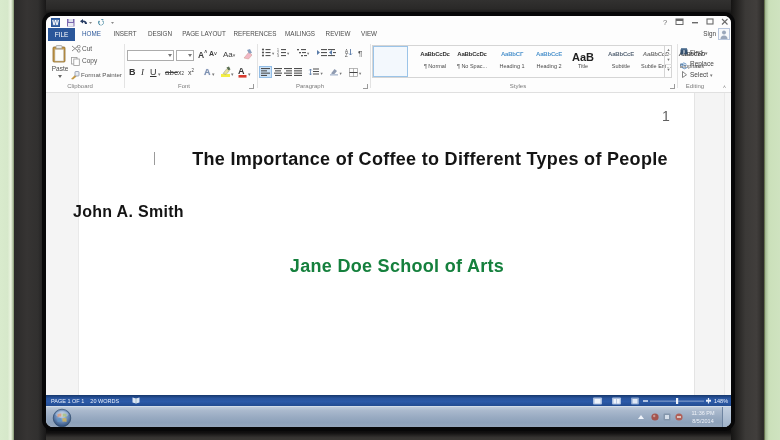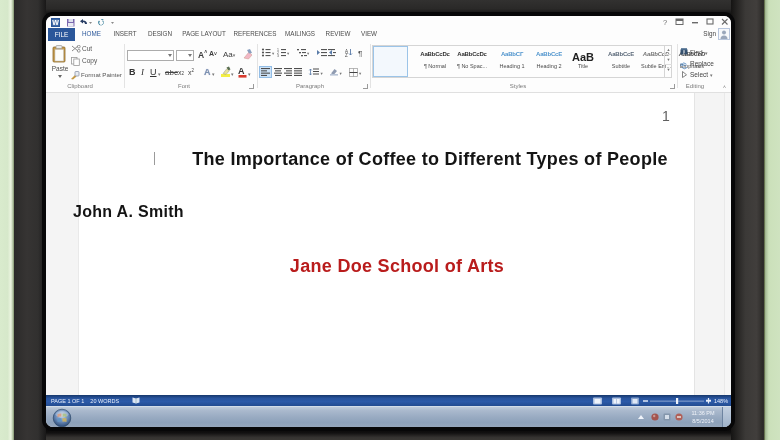--- a/index.html
+++ b/index.html
@@ -318,21 +318,21 @@
       <div class="glabel" style="left:442px;">Styles</div>
       <div class="glabel" style="left:619px;">Editing</div>
     </div>
     <div class="abs docarea">
       <div class="page"></div>
       <div style="position:absolute;left:678px;top:0;width:7px;height:302px;background:#f6f6f6;border-left:1px solid #e9e9e9;"></div>
       <div style="position:absolute;left:107.5px;top:59px;width:1px;height:13px;background:#9a9a9a;"></div>
       <div style="position:absolute;left:616px;top:15px;font-size:14px;color:#5f5f5f;">1</div>
       <div style="position:absolute;left:0px;top:56px;width:702px;text-align:center;font-size:18px;letter-spacing:0.3px;font-weight:bold;color:#141414;margin-left:33px;">The Importance of Coffee to Different Types of People</div>
       <div style="position:absolute;left:0px;top:110px;width:702px;text-align:left;font-size:16px;letter-spacing:0.3px;font-weight:bold;color:#141414;padding-left:27px;">John A. Smith</div>
-      <div style="position:absolute;left:0px;top:163px;width:702px;text-align:center;font-size:18px;letter-spacing:0.3px;font-weight:bold;color:#b91c1c;">Jane Doe School of Arts</div>
+      <div style="position:absolute;left:0px;top:163px;width:702px;text-align:center;font-size:18px;letter-spacing:0.3px;font-weight:bold;color:#15803d;">Jane Doe School of Arts</div>
     </div>
     <div class="abs statusbar" id="statusbar">
       <span style="position:absolute;left:5px;top:2.5px;">PAGE 1 OF 1&nbsp;&nbsp;&nbsp;&nbsp;20 WORDS</span>
       <svg class="abs" style="left:86px;top:2px;" width="9" height="7" viewBox="0 0 9 7">
         <path d="M0.5 0.5 L4 1.5 L7.5 0.5 L7.5 5.5 L4 6.5 L0.5 5.5 Z" fill="#dce6f5"></path>
         <line x1="4" y1="1.5" x2="4" y2="6.5" stroke="#8aa" stroke-width="0.6"></line>
       </svg>
       <svg class="abs" style="left:540px;top:1.5px;" width="142" height="8" viewBox="0 0 142 8">
         <rect x="7" y="0.5" width="9" height="7" rx="1" fill="#b8cae6" opacity="0.9"></rect>
         <rect x="8.5" y="2" width="6" height="4.5" fill="#eef3fb"></rect>

